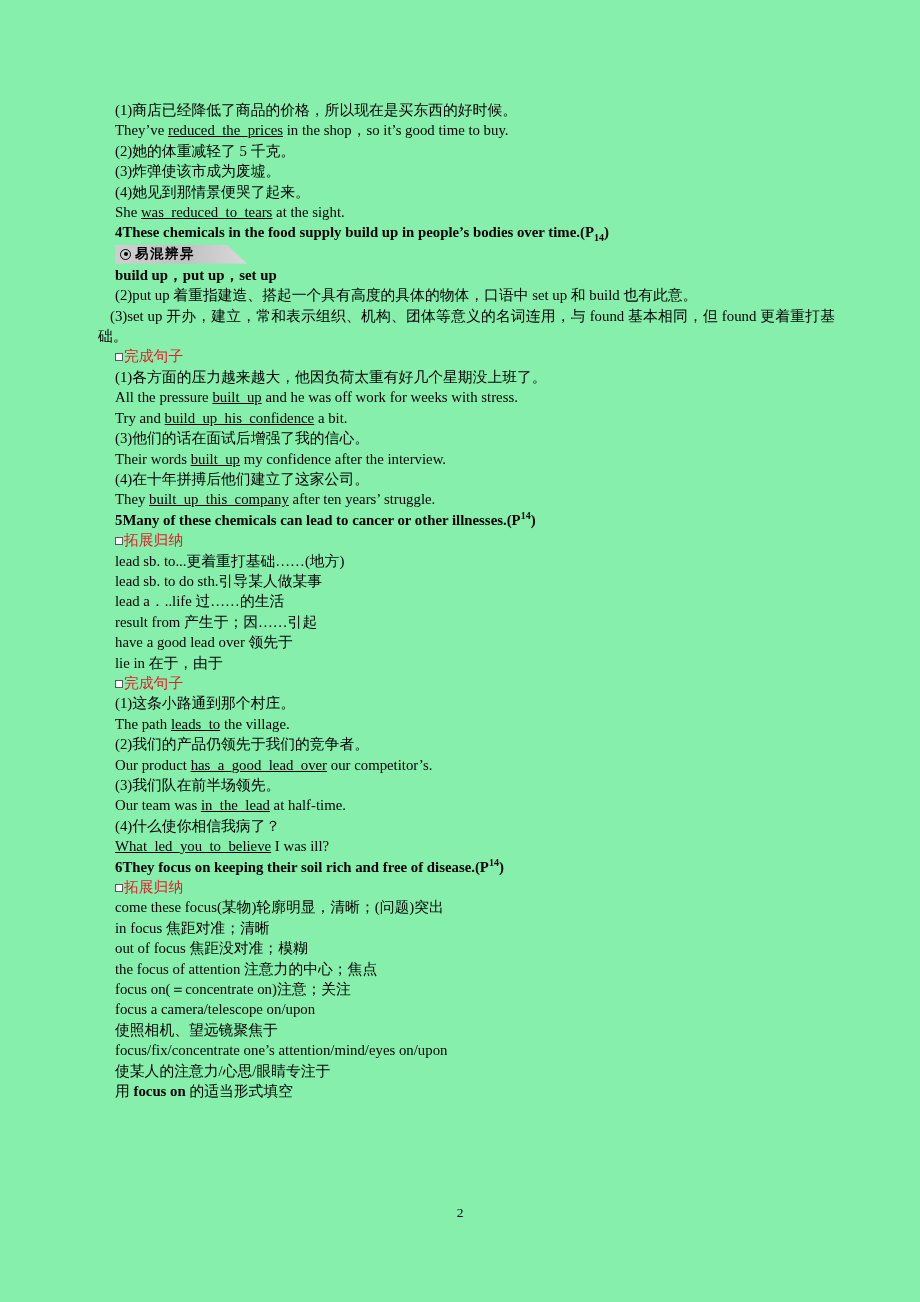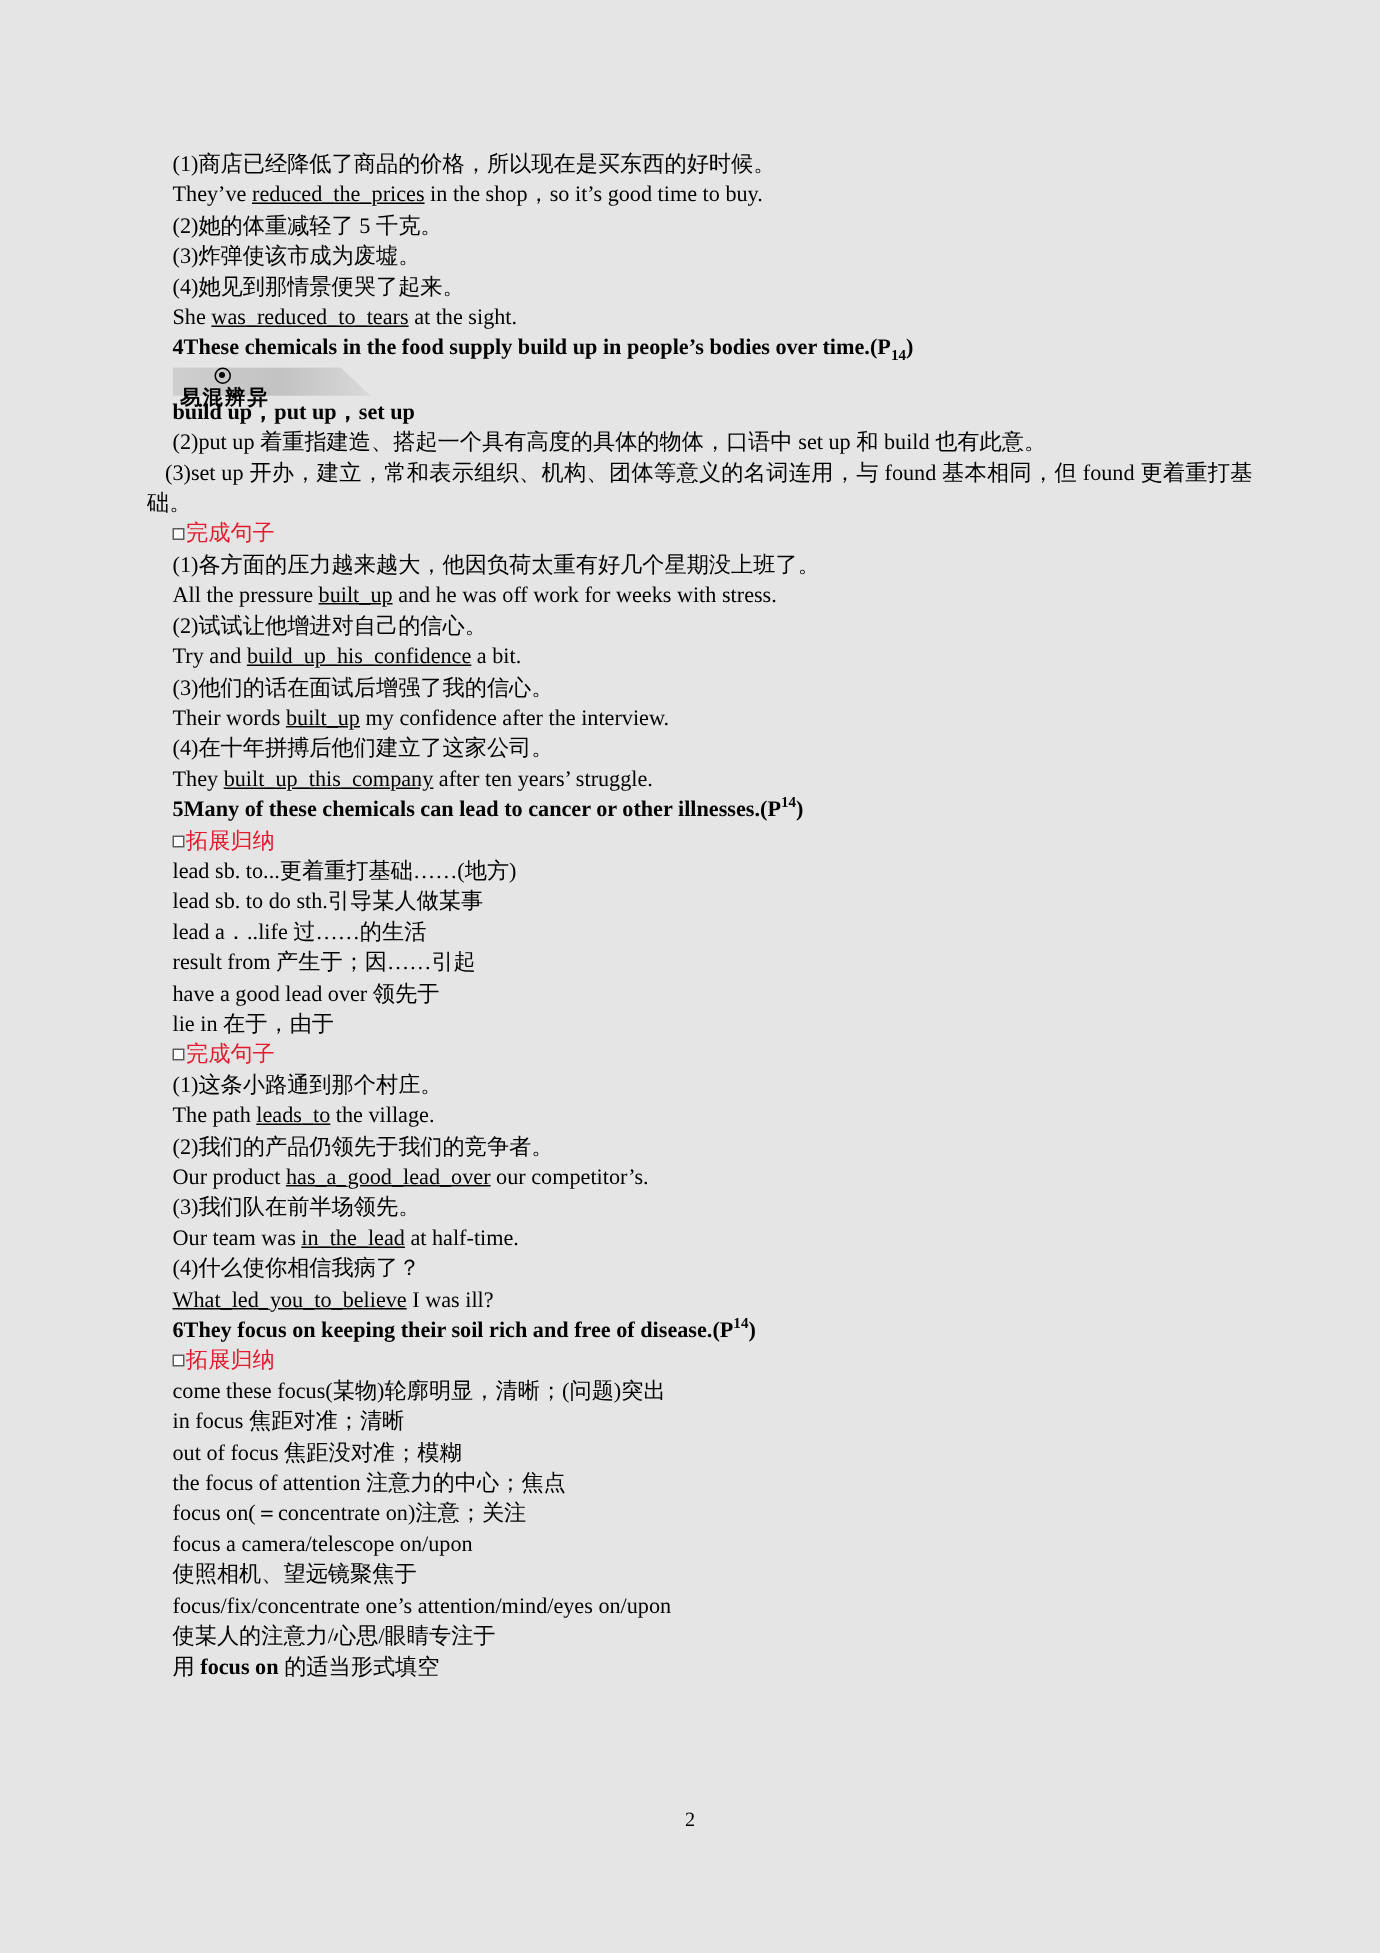--- a/index.html
+++ b/index.html
@@ -10,21 +10,21 @@
   }
   body {
     font-family: "Liberation Serif", "DejaVu Serif", serif;
     color: #000000;
   }
   .page {
     position: relative;
     width: 920px;
     height: 1302px;
     margin: 0 auto;
-    background: #e5e5e5;
+    background: #86efac;
     overflow: hidden;
     box-sizing: border-box;
   }
   .content {
     position: absolute;
     left: 115px;
     top: 100px;
     width: 720px;
   }
   .ln {
@@ -76,21 +76,20 @@
     position: relative;
     display: flex;
     align-items: center;
     height: 19px;
     padding: 0 6px 0 5px;
     font-family: Liberation Sans, sans-serif;
     font-size: 13.5px;
     font-weight: bold;
     color: #000;
     letter-spacing: 1.5px;
-    flex-direction: column;
   }
   .badge .bullseye {
     display: inline-block;
     width: 11px;
     height: 11px;
     border: 1.6px solid #000;
     border-radius: 50%;
     position: relative;
     margin-right: 4px;
     flex: 0 0 auto;
@@ -162,21 +161,20 @@
       </span>
     </div>
 
     <div class="ln bold">build up，put up，set up</div>
     <div class="ln">(2)put up 着重指建造、搭起一个具有高度的具体的物体，口语中 set up 和 build 也有此意。</div>
     <div class="para">(3)set up 开办，建立，常和表示组织、机构、团体等意义的名词连用，与 found 基本相同，但 found 更着重打基础。</div>
 
     <div class="redhead"><span class="sq"></span><span>完成句子</span></div>
     <div class="ln">(1)各方面的压力越来越大，他因负荷太重有好几个星期没上班了。</div>
     <div class="ln">All the pressure <u class="ans">built_up</u> and he was off work for weeks with stress.</div>
-    <div class="ln">(2)试试让他增进对自己的信心。</div>
     <div class="ln">Try and <u class="ans">build_up_his_confidence</u> a bit.</div>
     <div class="ln">(3)他们的话在面试后增强了我的信心。</div>
     <div class="ln">Their words <u class="ans">built_up</u> my confidence after the interview.</div>
     <div class="ln">(4)在十年拼搏后他们建立了这家公司。</div>
     <div class="ln">They <u class="ans">built_up_this_company</u> after ten years’ struggle.</div>
 
     <div class="ln bold"><span>5</span><span>Many of these chemicals can lead to cancer or other illnesses.</span><span>(P</span><sup class="pref">14</sup><span>)</span></div>
 
     <div class="redhead"><span class="sq"></span><span>拓展归纳</span></div>
     <div class="ln">lead sb. to...更着重打基础……(地方)</div>

